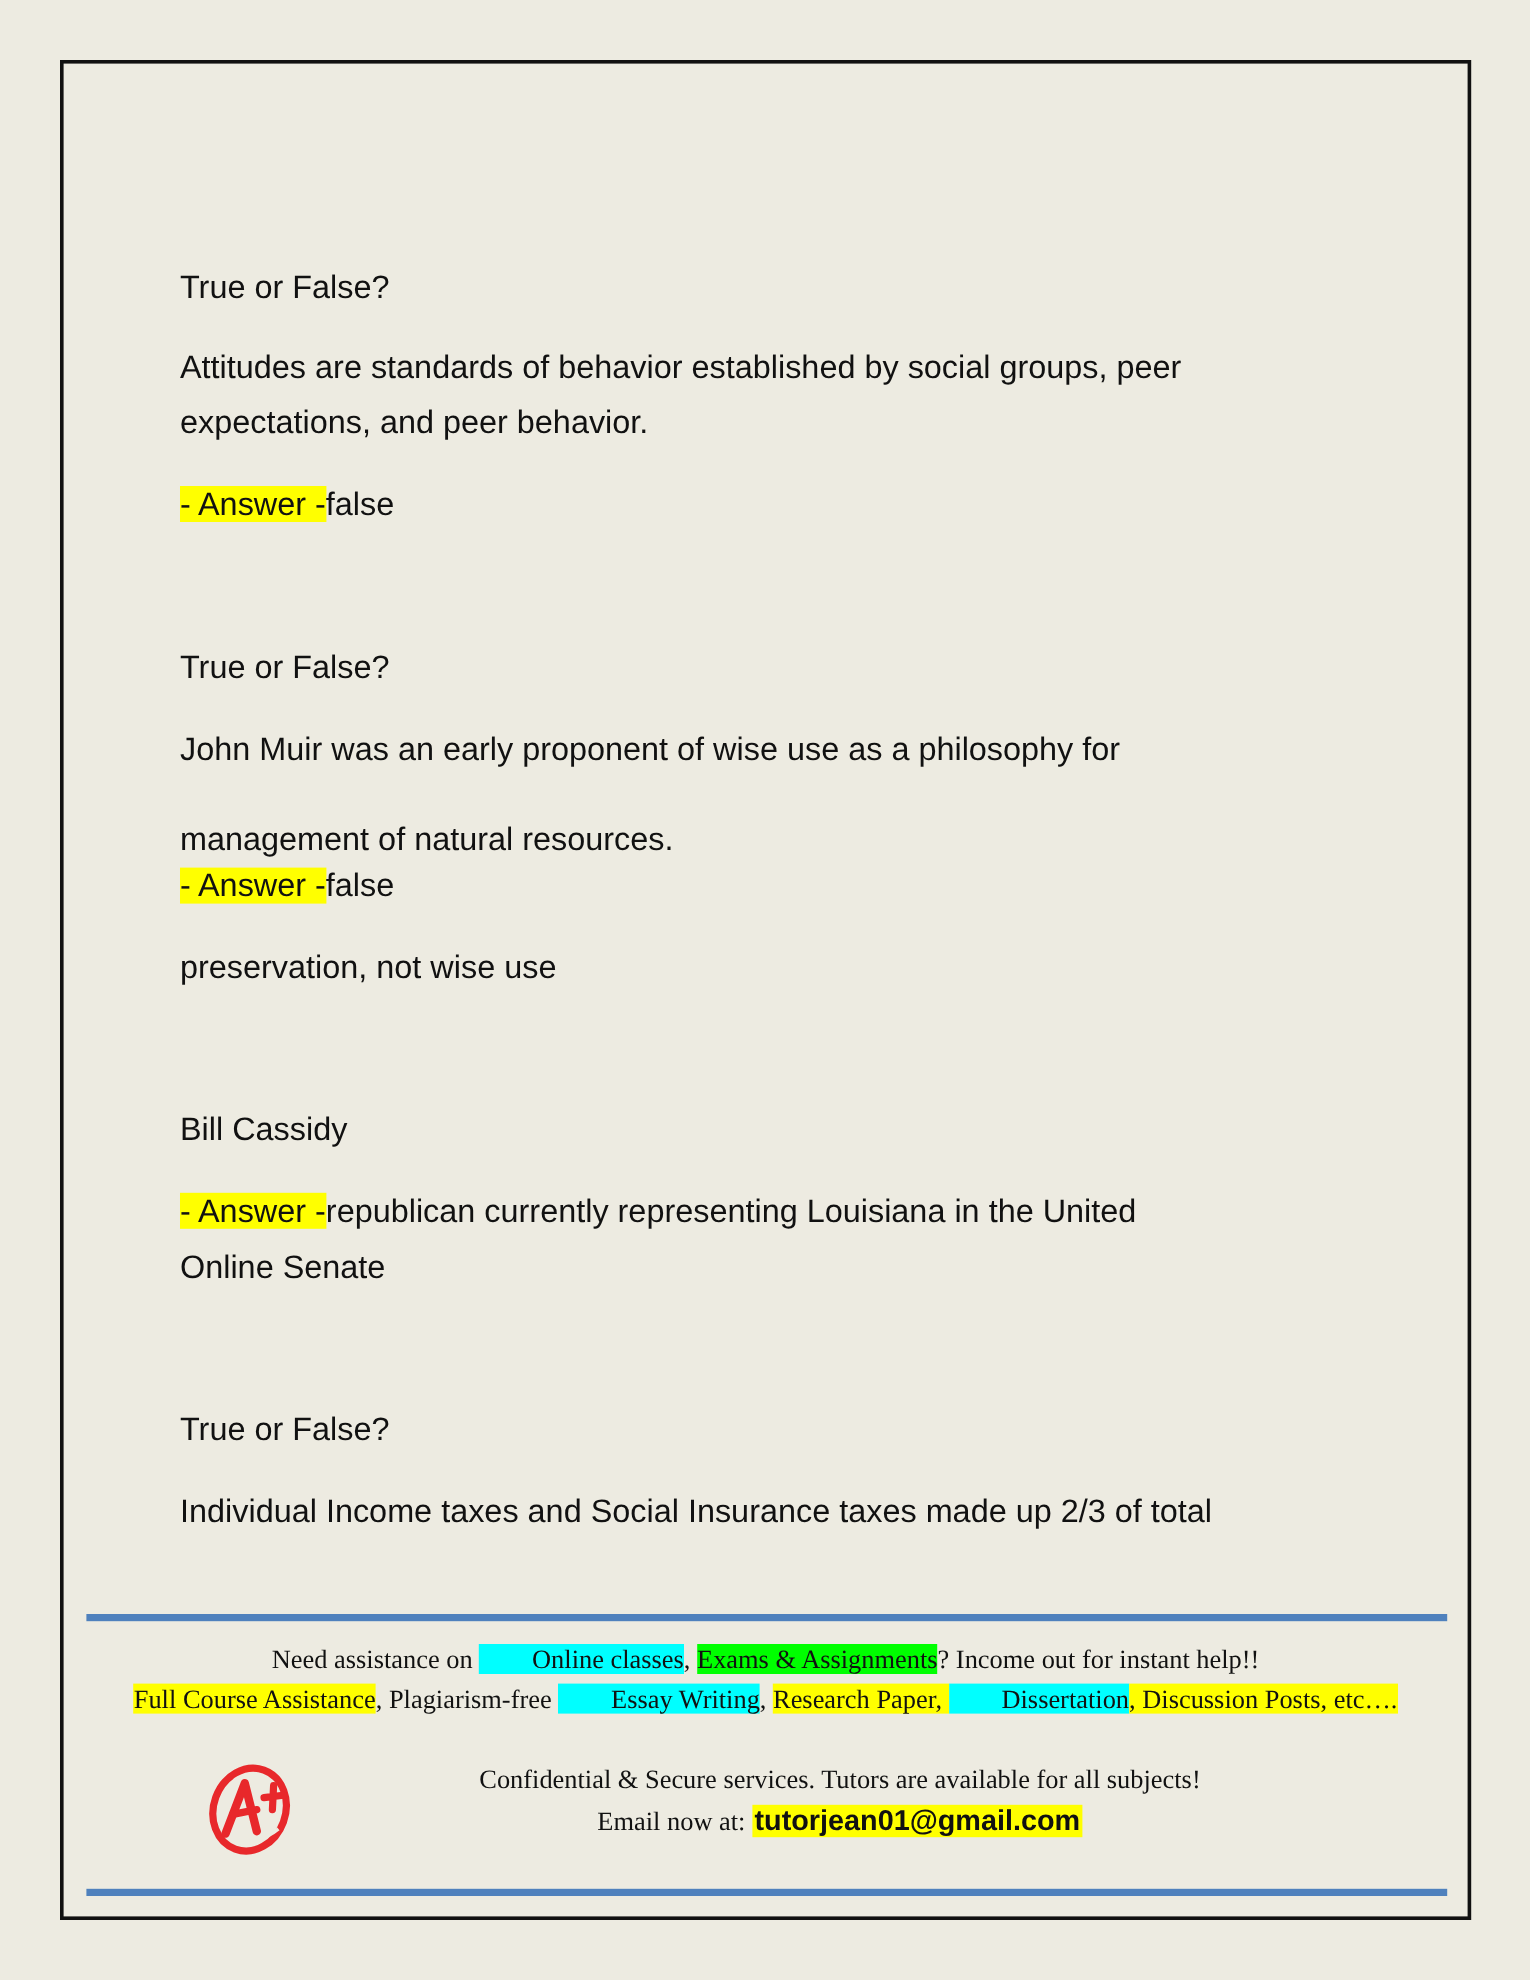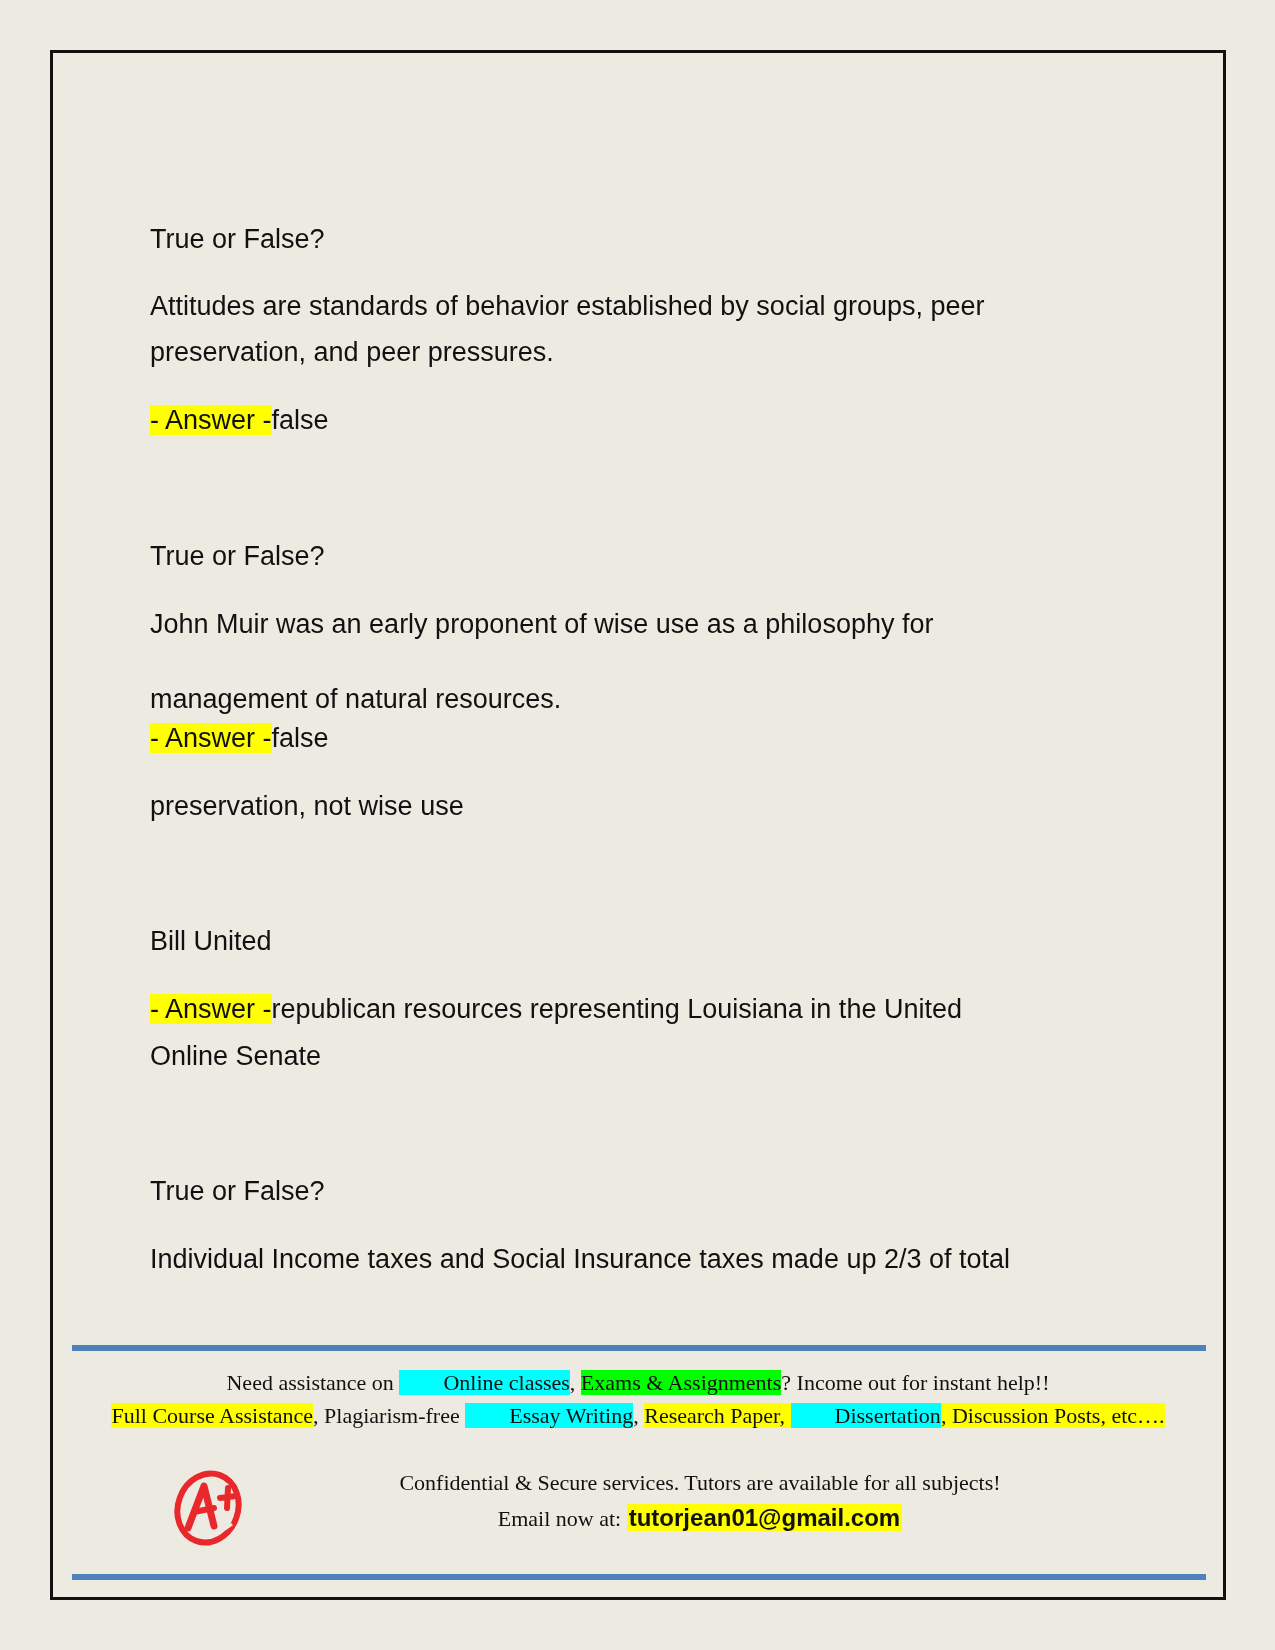--- a/index.html
+++ b/index.html
@@ -62,36 +62,36 @@
 </style>
 </head>
 <body>
 
 <div class="frame"></div>
 
 <div class="content">
 
   <div class="line" style="top:216px">True or False?</div>
   <div class="line" style="top:283px">Attitudes are standards of behavior established by social groups, peer</div>
-  <div class="line" style="top:329px">preservation, and peer pressures.</div>
+  <div class="line" style="top:329px">expectations, and peer behavior.</div>
   <div class="line" style="top:397px">
     <span class="hl-yellow">- Answer -</span><span>false</span>
   </div>
 
   <div class="line" style="top:533px">True or False?</div>
   <div class="line" style="top:601px">John Muir was an early proponent of wise use as a philosophy for</div>
   <div class="line" style="top:676px">management of natural resources.</div>
   <div class="line" style="top:715px">
     <span class="hl-yellow">- Answer -</span><span>false</span>
   </div>
   <div class="line" style="top:783px">preservation, not wise use</div>
 
-  <div class="line" style="top:918px">Bill United</div>
+  <div class="line" style="top:918px">Bill Cassidy</div>
   <div class="line" style="top:986px">
-    <span class="hl-yellow">- Answer -</span><span>republican resources representing Louisiana in the United</span>
+    <span class="hl-yellow">- Answer -</span><span>republican currently representing Louisiana in the United</span>
   </div>
   <div class="line" style="top:1033px">Online Senate</div>
 
   <div class="line" style="top:1168px">True or False?</div>
   <div class="line" style="top:1236px">Individual Income taxes and Social Insurance taxes made up 2/3 of total</div>
 </div>
 
 <div class="rule" style="top:1345px"></div>
 
 <div class="footer-line" style="top:1370px">

